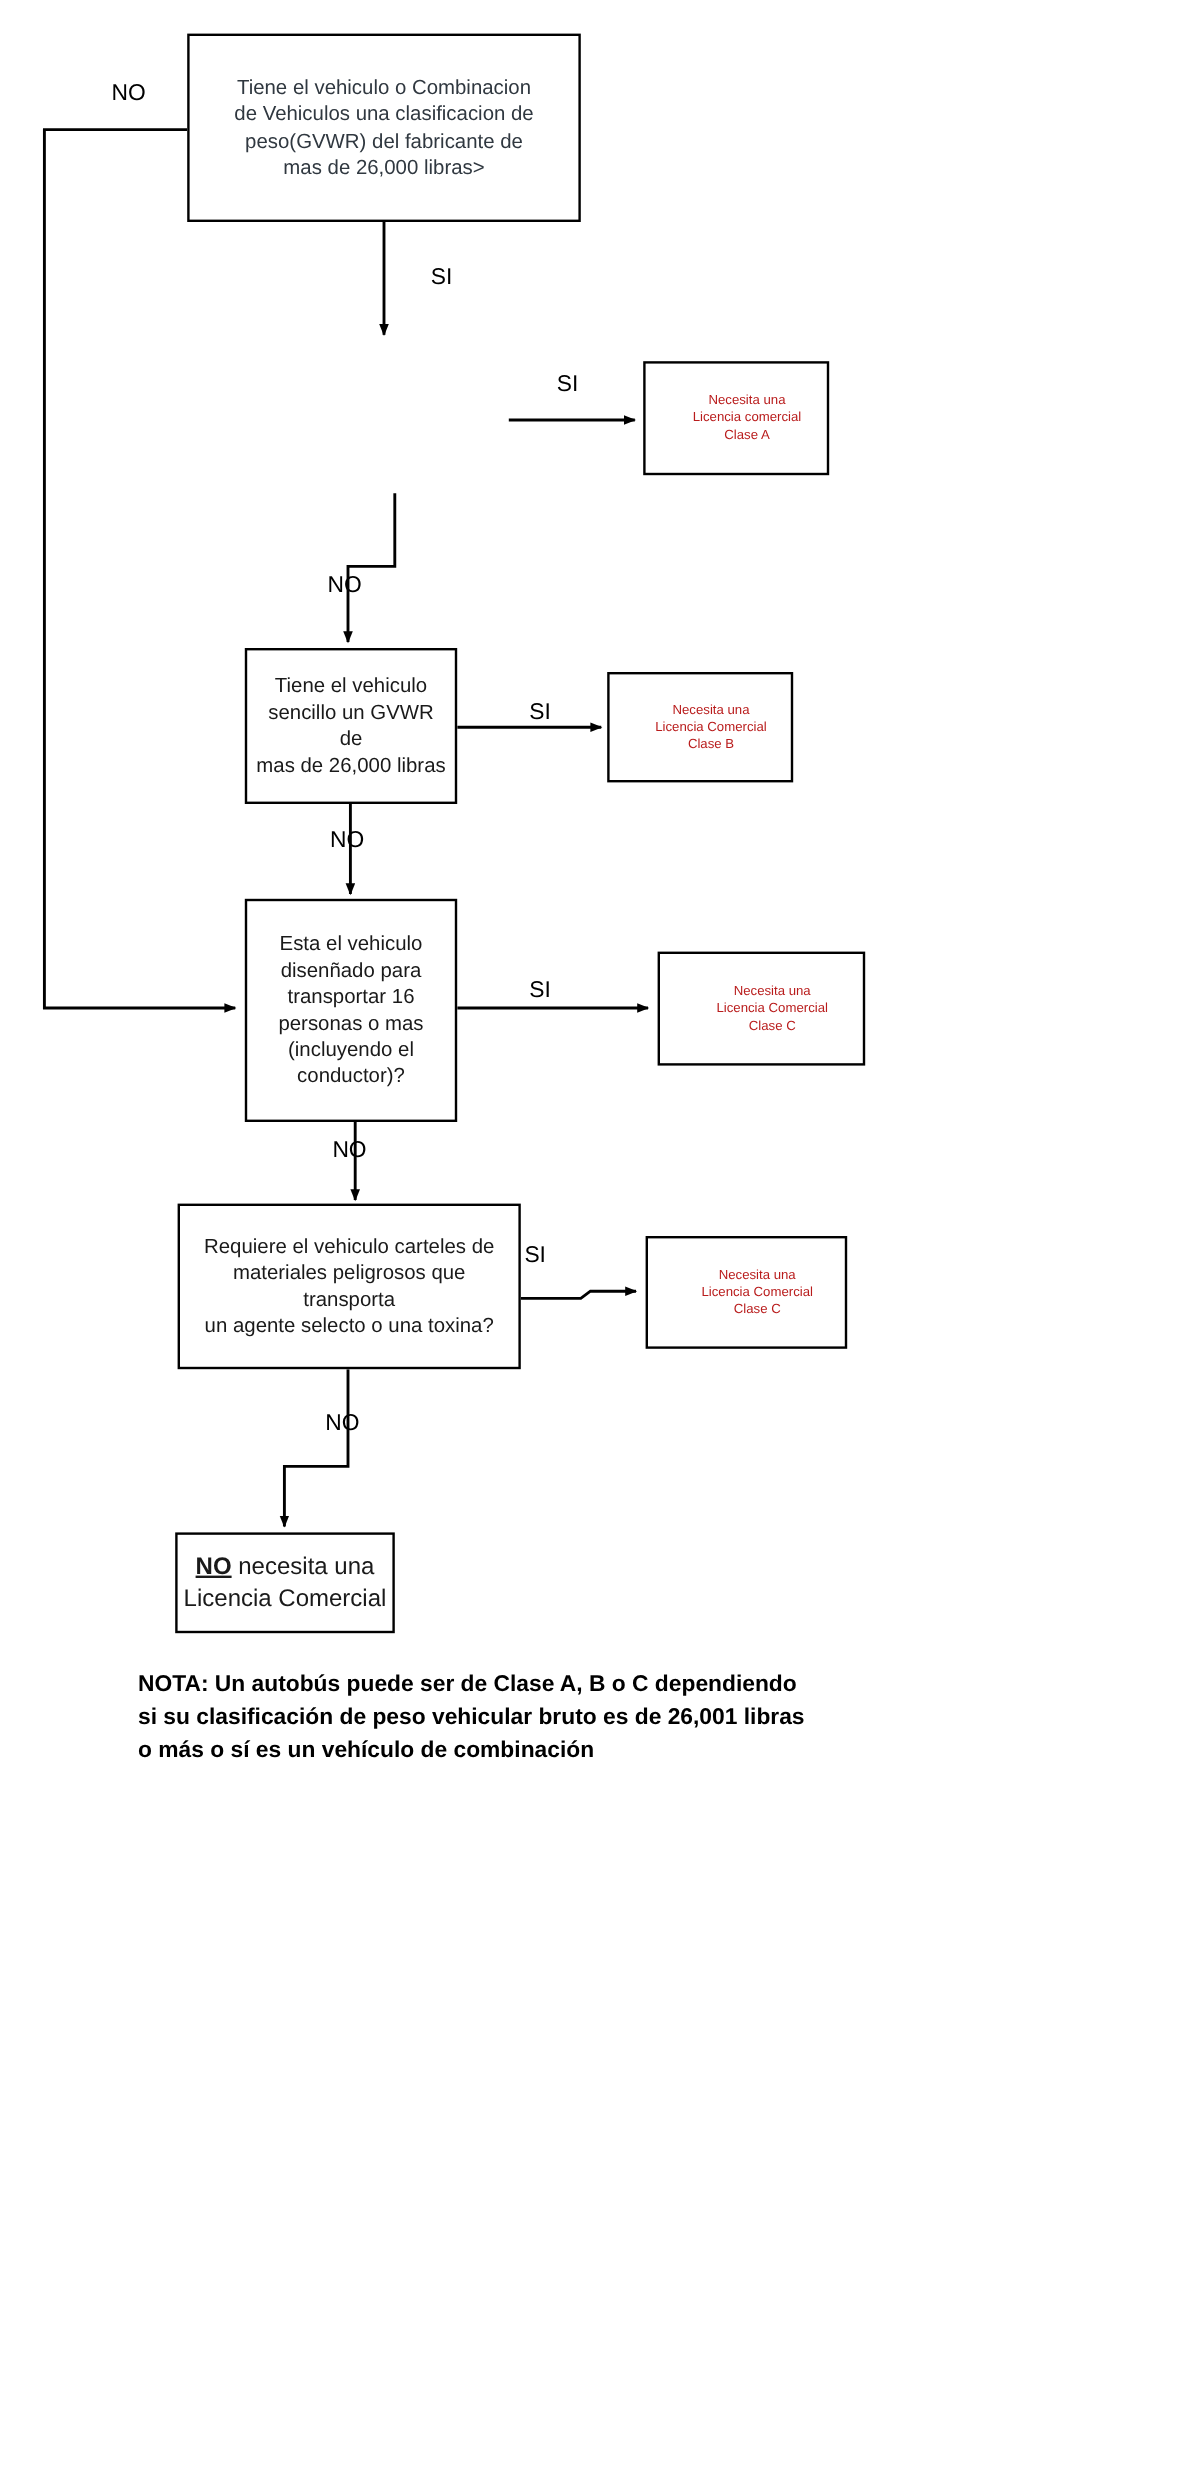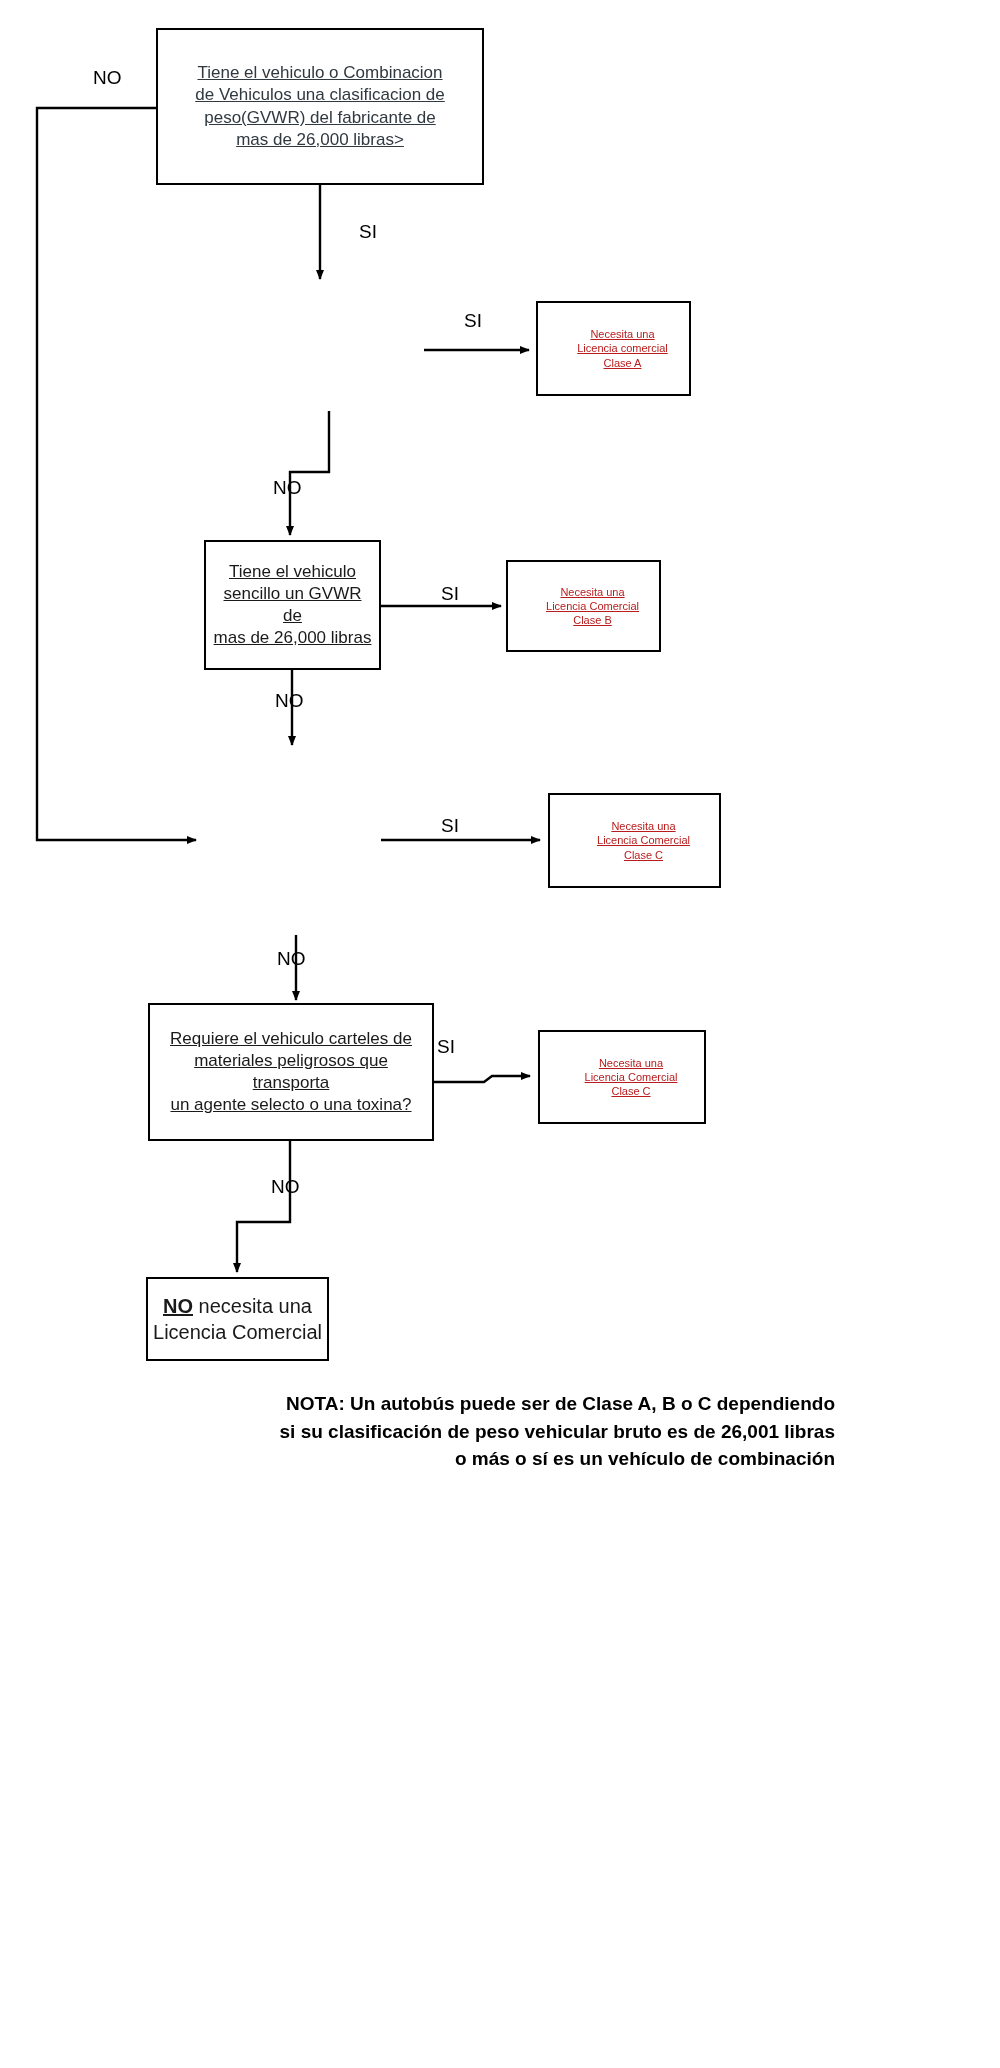--- a/index.html
+++ b/index.html
@@ -20,21 +20,20 @@
     display:flex;
     align-items:center;
     justify-content:center;
     text-align:center;
   }
   .node-text{
     display:block;
     line-height:1.30;
     white-space:pre-line;
     padding:0 6px;
-    text-decoration:underline;
   }
   .q-text{font-size:17px;color:#303840;}
   .q-text-dark{font-size:17px;color:#1a1a1a;}
   .r-text{font-size:11px;color:#b91c1c;padding-left:24px;}
   .edge-label{
     position:absolute;
     font-size:19px;
     color:#000000;
     white-space:pre;
   }
@@ -91,20 +90,28 @@
 mas de 26,000 libras&gt;</span>
   </div>
 
 
   <div class="node-box" style="left:204px;top:540px;width:177px;height:130px;">
     <span class="node-text q-text-dark">Tiene el vehiculo
 sencillo un GVWR de
 mas de 26,000 libras</span>
   </div>
 
+  <div class="node-box" style="left:204px;top:749px;width:177px;height:186px;">
+    <span class="node-text q-text-dark">Esta el vehiculo
+disenñado para
+transportar 16
+personas o mas
+(incluyendo el
+conductor)?</span>
+  </div>
 
   <div class="node-box" style="left:148px;top:1003px;width:286px;height:138px;">
     <span class="node-text q-text-dark">Requiere el vehiculo carteles de
 materiales peligrosos que transporta
 un agente selecto o una toxina?</span>
   </div>
 
   <div class="node-box" style="left:536px;top:301px;width:155px;height:95px;">
     <span class="node-text r-text">Necesita una
 Licencia comercial
@@ -147,17 +154,17 @@
   <span class="edge-label" style="left:275px;top:690px;">NO</span>
 
   <span class="edge-label" style="left:441px;top:815px;">SI</span>
 
   <span class="edge-label" style="left:277px;top:948px;">NO</span>
 
   <span class="edge-label" style="left:437px;top:1036px;">SI</span>
 
   <span class="edge-label" style="left:271px;top:1176px;">NO</span>
 
-  <div class="note" style="left:115px;top:1390px;width:720px;text-align:right;">NOTA: Un autobús puede ser de Clase A, B o C dependiendo
+  <div class="note" style="left:115px;top:1390px;width:720px;">NOTA: Un autobús puede ser de Clase A, B o C dependiendo
 si su clasificación de peso vehicular bruto es de 26,001 libras
 o más o sí es un vehículo de combinación</div>
 
 </div>
 
 </body></html>

